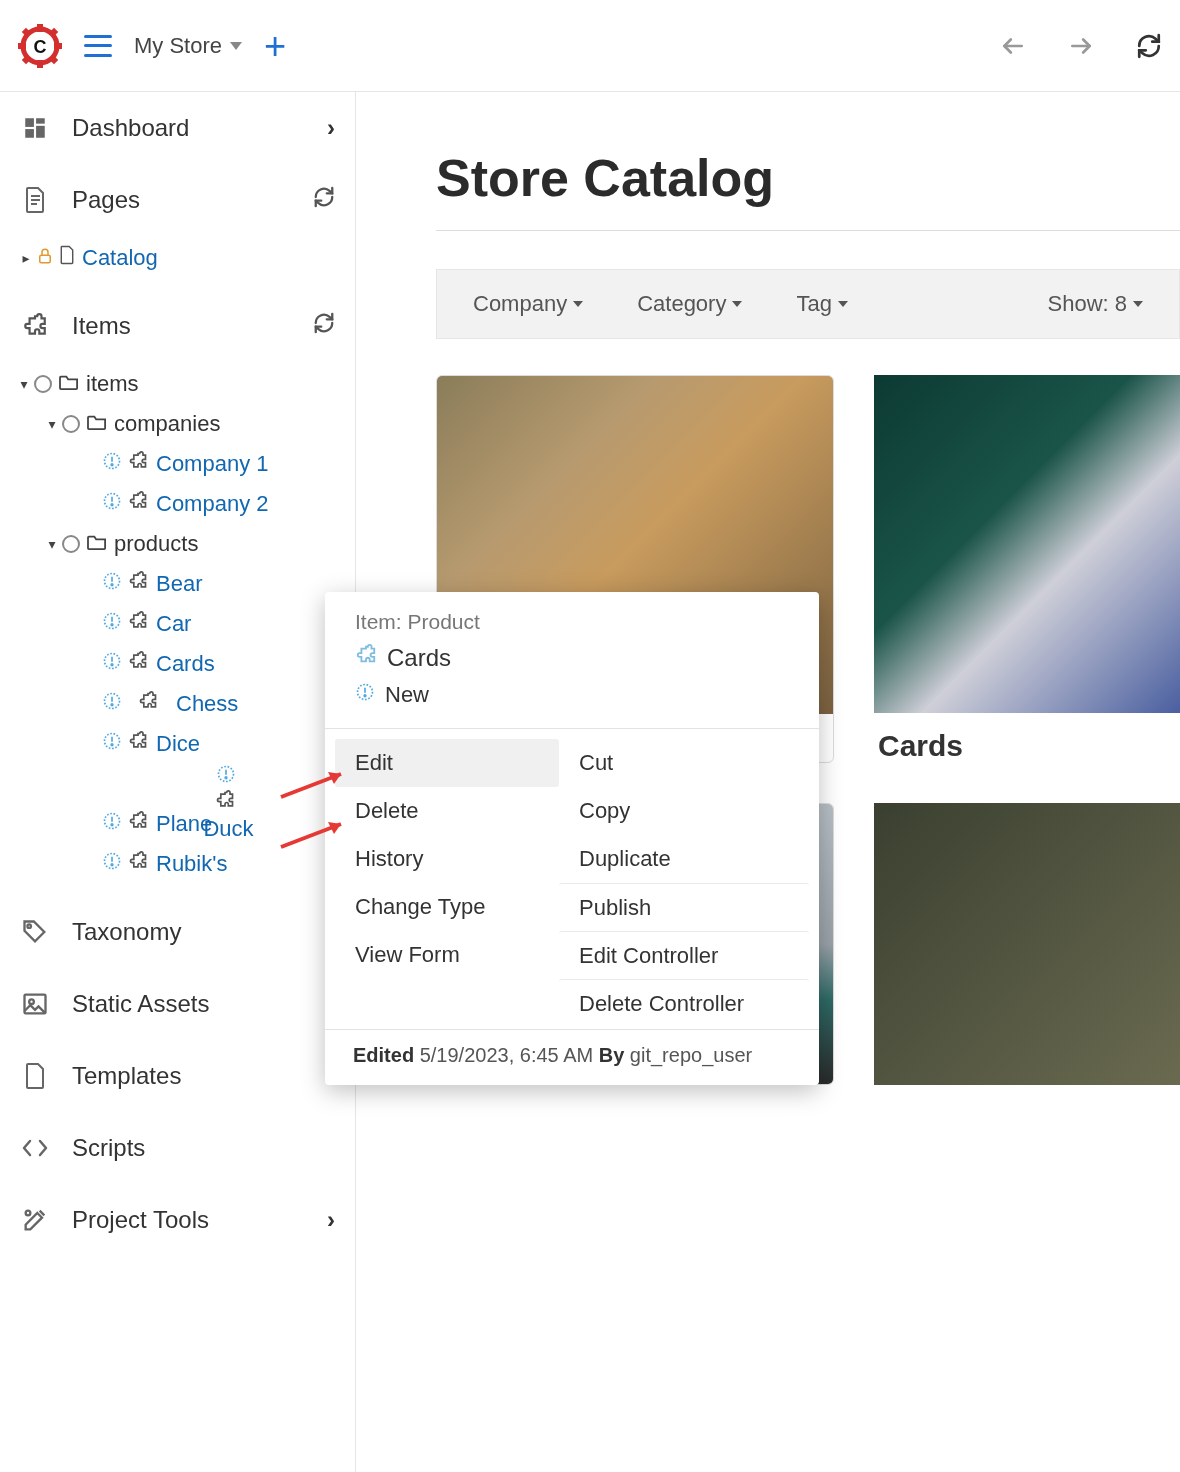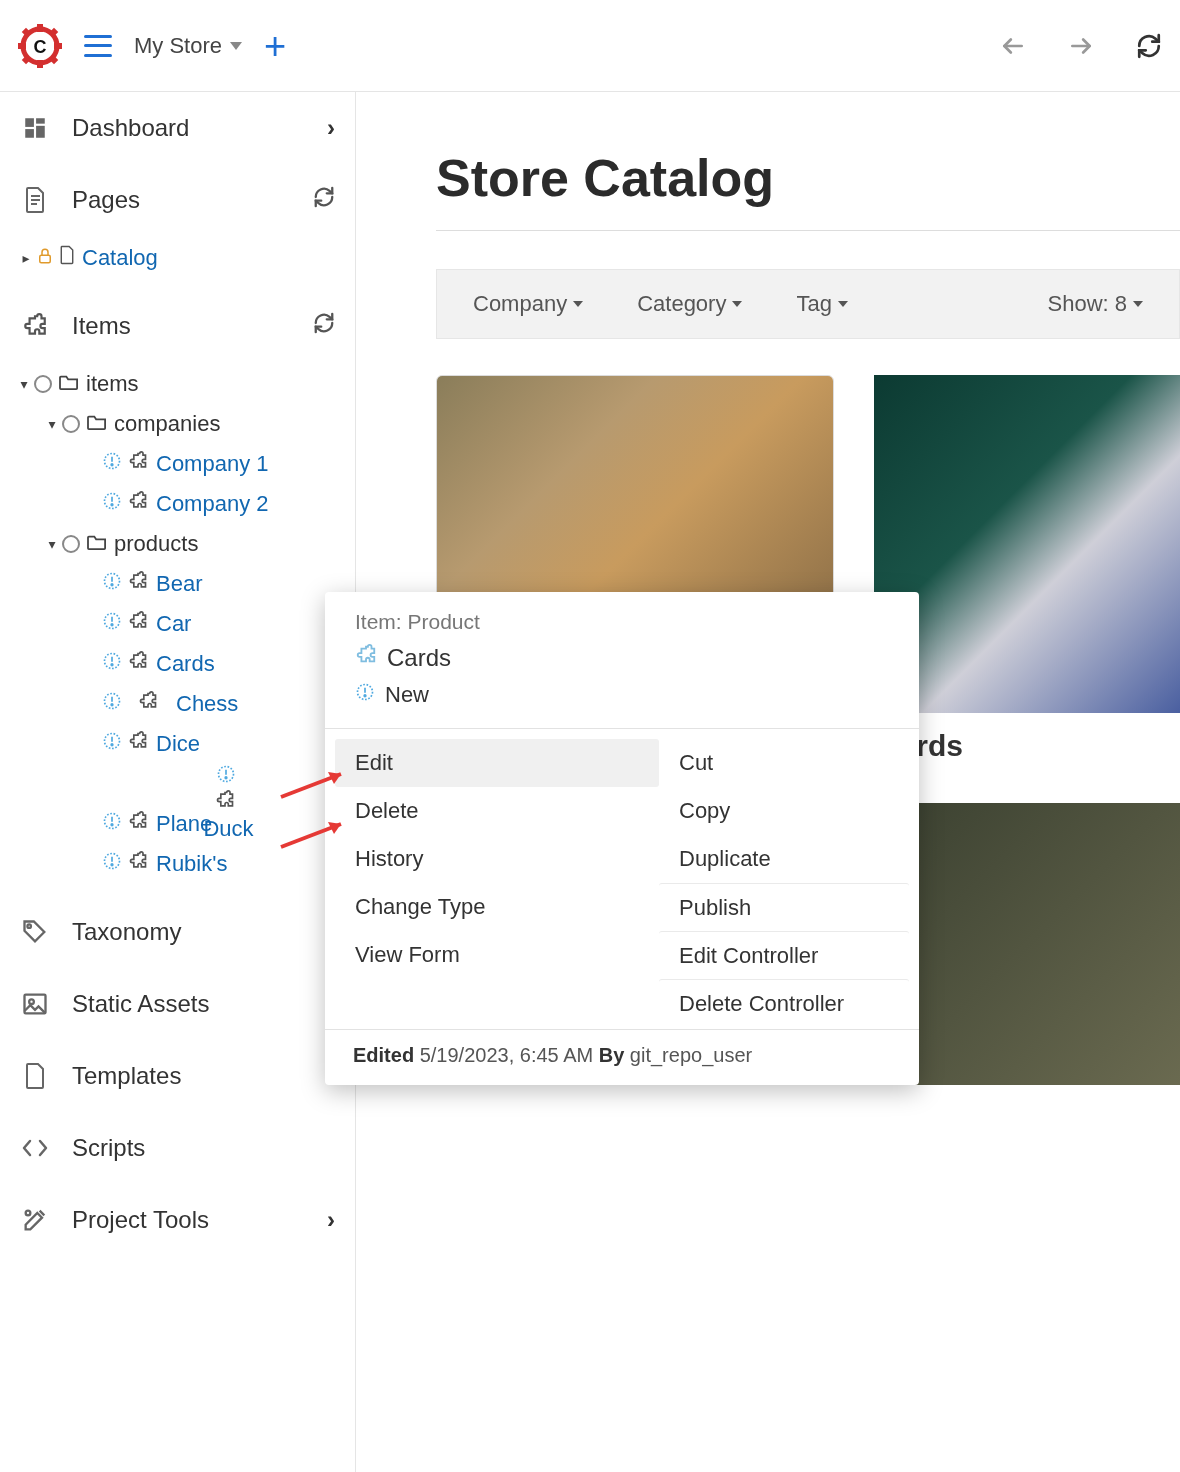--- a/index.html
+++ b/index.html
@@ -50,21 +50,21 @@
   .card { width: 398px; border: 1px solid #dcdcdc; border-radius: 6px; overflow: hidden; }
   .card-img { width: 100%; height: 338px; background: #888; }
   .bear-img { background: linear-gradient(135deg, #8a7d5a 0%, #b79a6f 30%, #c89b5e 50%, #7a6140 100%); position: relative; }
   .card2 { flex: 1; }
   .cards-img { background: linear-gradient(135deg, #0c3a32 0%, #1a5448 40%, #cfcfd8 60%, #4a5fa0 100%); }
   .card-label { font-size: 30px; font-weight: 700; padding: 16px 0 0 0; }
   .card2-row { margin-top: 40px; display: flex; gap: 40px; }
   .car-img { background: linear-gradient(180deg, #b7bfc6 0%, #9aa2a9 50%, #2e6a66 70%, #2a2a2a 100%); }
 
   
-  .ctx { position: absolute; left: 325px; top: 592px; width: 594px; background: #fff; border-radius: 4px; box-shadow: 0 6px 24px rgba(0,0,0,0.25); z-index: 50; font-size: 22px; }
+  .ctx { position: absolute; left: 325px; top: 592px; width: 494px; background: #fff; border-radius: 4px; box-shadow: 0 6px 24px rgba(0,0,0,0.25); z-index: 50; font-size: 22px; }
   .ctx-header { padding: 18px 26px 14px 30px; }
   .ctx-type { color: #777; font-size: 21px; margin-bottom: 10px; }
   .ctx-name { display: flex; align-items: center; gap: 10px; font-size: 24px; margin-bottom: 10px; }
   .ctx-status { display: flex; align-items: center; gap: 10px; color: #333; }
   .ctx-hr { border: none; border-top: 1px solid #e2e2e2; margin: 6px 0; }
   .ctx-cols { display: flex; padding: 4px 10px 2px 10px; }
   .ctx-col { flex: 1; }
   .ctx-col.col2 { border-left: none; flex: 0 0 250px; }
   .ctx-col.col2 .ctx-item:nth-child(n+4) { border-top: 1px solid #eaeaea; }
   .ctx-item { height: 48px; display: flex; align-items: center; padding: 0 20px; cursor: pointer; border-radius: 3px; }

